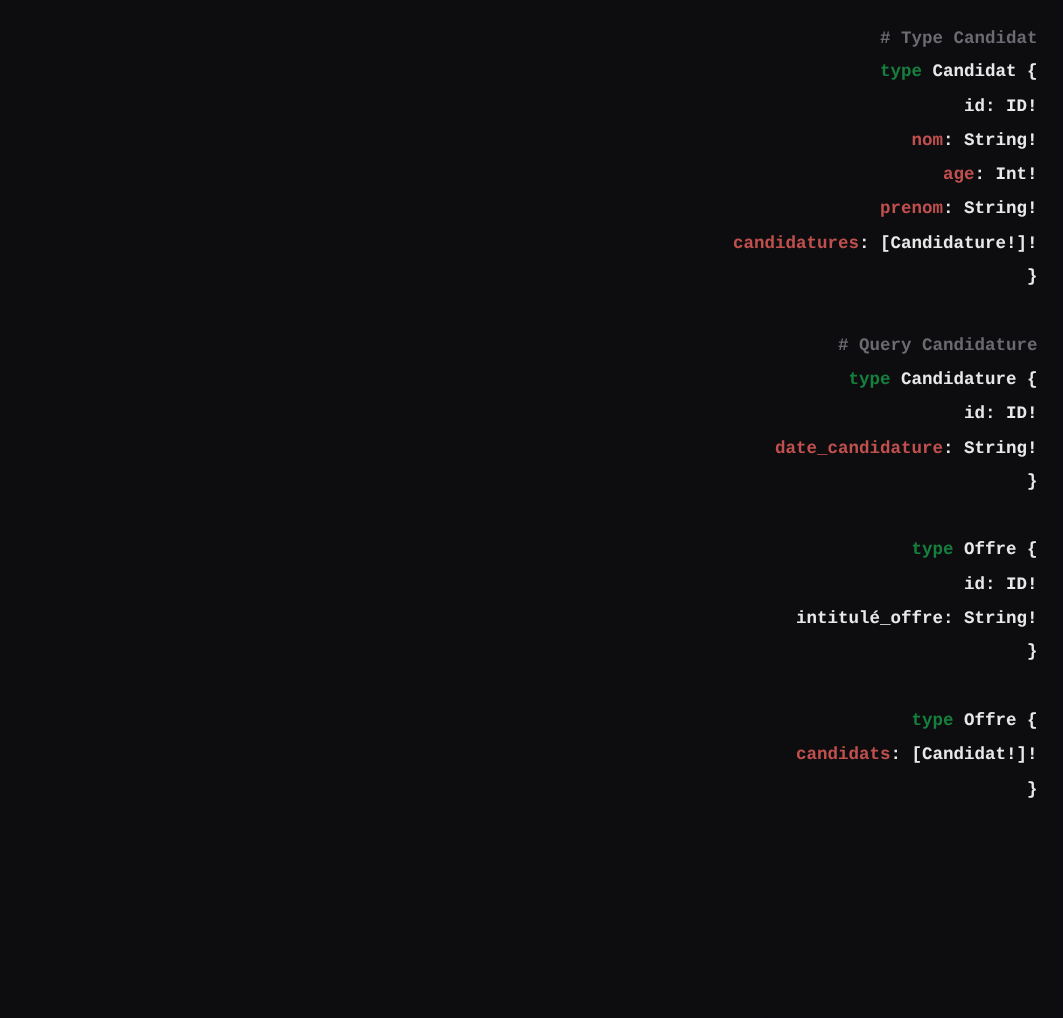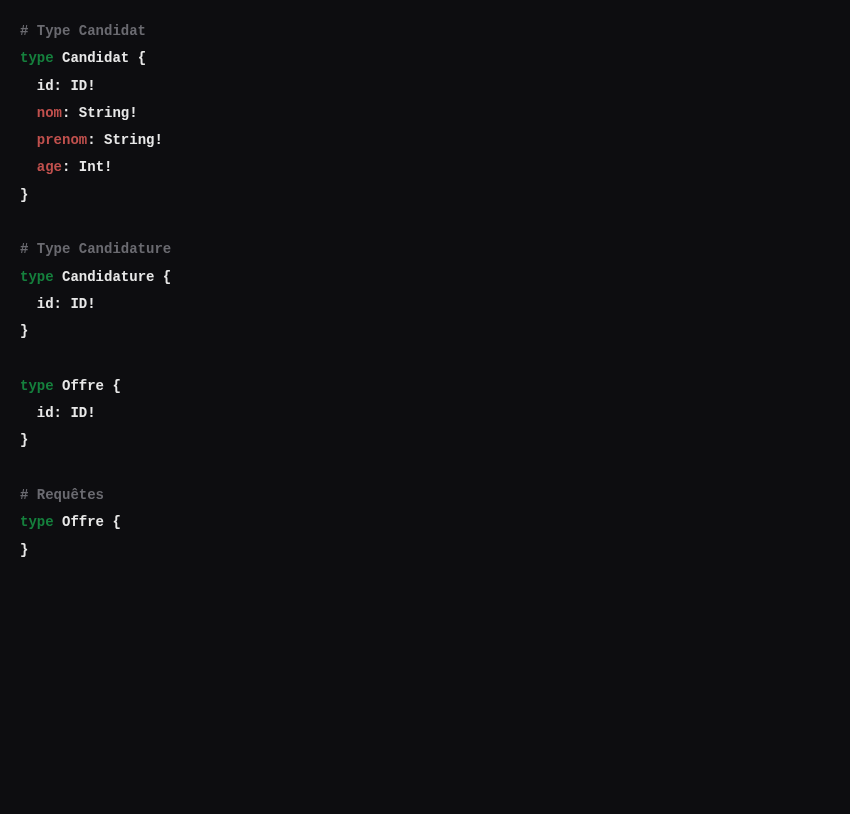--- a/index.html
+++ b/index.html
@@ -8,21 +8,21 @@
       color: #ffffff;
       font-family: 'Consolas', 'Monaco', 'Courier New', monospace;
       font-size: 14px;
       line-height: 1.95;
       padding: 18px 20px;
       width: 850px;
       height: 814px;
       overflow: hidden;
       font-weight: bold;
     }
-    .line { white-space: pre; }
+    .line { white-space: pre; text-align: right; }
     .comment { color: #6a6a70; }
     .keyword { color: #15803d; }
     .typename { color: #e8e8e8; }
     .brace { color: #e8e8e8; }
     .field-white { color: #e8e8e8; }
     .field-red { color: #c0504d; }
     .colon { color: #e8e8e8; }
     .scalar { color: #e8e8e8; }
     .bang { color: #e8e8e8; }
     .bracket { color: #e8e8e8; }
@@ -30,29 +30,32 @@
     .indent { display: inline-block; width: 2ch; }
   </style>
 </head>
 <body>
 
 <div id="code-root">
     <div class="line"><span class="comment"># Type Candidat</span></div>
     <div class="line"><span class="keyword">type</span> <span class="typename">Candidat</span> <span class="brace">{</span></div>
     <div class="line"><span class="indent"></span><span class="field-white">id</span><span class="colon">:</span> <span><span class="scalar">ID</span><span class="bang">!</span></span></div>
     <div class="line"><span class="indent"></span><span class="field-red">nom</span><span class="colon">:</span> <span><span class="scalar">String</span><span class="bang">!</span></span></div>
+    <div class="line"><span class="indent"></span><span class="field-red">age</span><span class="colon">:</span> <span><span class="scalar">Int</span><span class="bang">!</span></span></div>
     <div class="line"><span class="indent"></span><span class="field-red">prenom</span><span class="colon">:</span> <span><span class="scalar">String</span><span class="bang">!</span></span></div>
-    <div class="line"><span class="indent"></span><span class="field-red">age</span><span class="colon">:</span> <span><span class="scalar">Int</span><span class="bang">!</span></span></div>
+    <div class="line"><span class="indent"></span><span class="field-red">candidatures</span><span class="colon">:</span> <span><span class="bracket">[</span><span class="scalar">Candidature</span><span class="bang">!</span><span class="bracket">]</span><span class="bang">!</span></span></div>
     <div class="line"><span class="brace">}</span></div>
     <div class="blank"></div>
-    <div class="line"><span class="comment"># Type Candidature</span></div>
+    <div class="line"><span class="comment"># Query Candidature</span></div>
     <div class="line"><span class="keyword">type</span> <span class="typename">Candidature</span> <span class="brace">{</span></div>
     <div class="line"><span class="indent"></span><span class="field-white">id</span><span class="colon">:</span> <span><span class="scalar">ID</span><span class="bang">!</span></span></div>
+    <div class="line"><span class="indent"></span><span class="field-red">date_candidature</span><span class="colon">:</span> <span><span class="scalar">String</span><span class="bang">!</span></span></div>
     <div class="line"><span class="brace">}</span></div>
     <div class="blank"></div>
     <div class="line"><span class="keyword">type</span> <span class="typename">Offre</span> <span class="brace">{</span></div>
     <div class="line"><span class="indent"></span><span class="field-white">id</span><span class="colon">:</span> <span><span class="scalar">ID</span><span class="bang">!</span></span></div>
+    <div class="line"><span class="indent"></span><span class="field-white">intitulé_offre</span><span class="colon">:</span> <span><span class="scalar">String</span><span class="bang">!</span></span></div>
     <div class="line"><span class="brace">}</span></div>
     <div class="blank"></div>
-    <div class="line"><span class="comment"># Requêtes</span></div>
     <div class="line"><span class="keyword">type</span> <span class="typename">Offre</span> <span class="brace">{</span></div>
+    <div class="line"><span class="indent"></span><span class="field-red">candidats</span><span class="colon">:</span> <span><span class="bracket">[</span><span class="scalar">Candidat</span><span class="bang">!</span><span class="bracket">]</span><span class="bang">!</span></span></div>
     <div class="line"><span class="brace">}</span></div>
   </div>
 
 </body></html>

